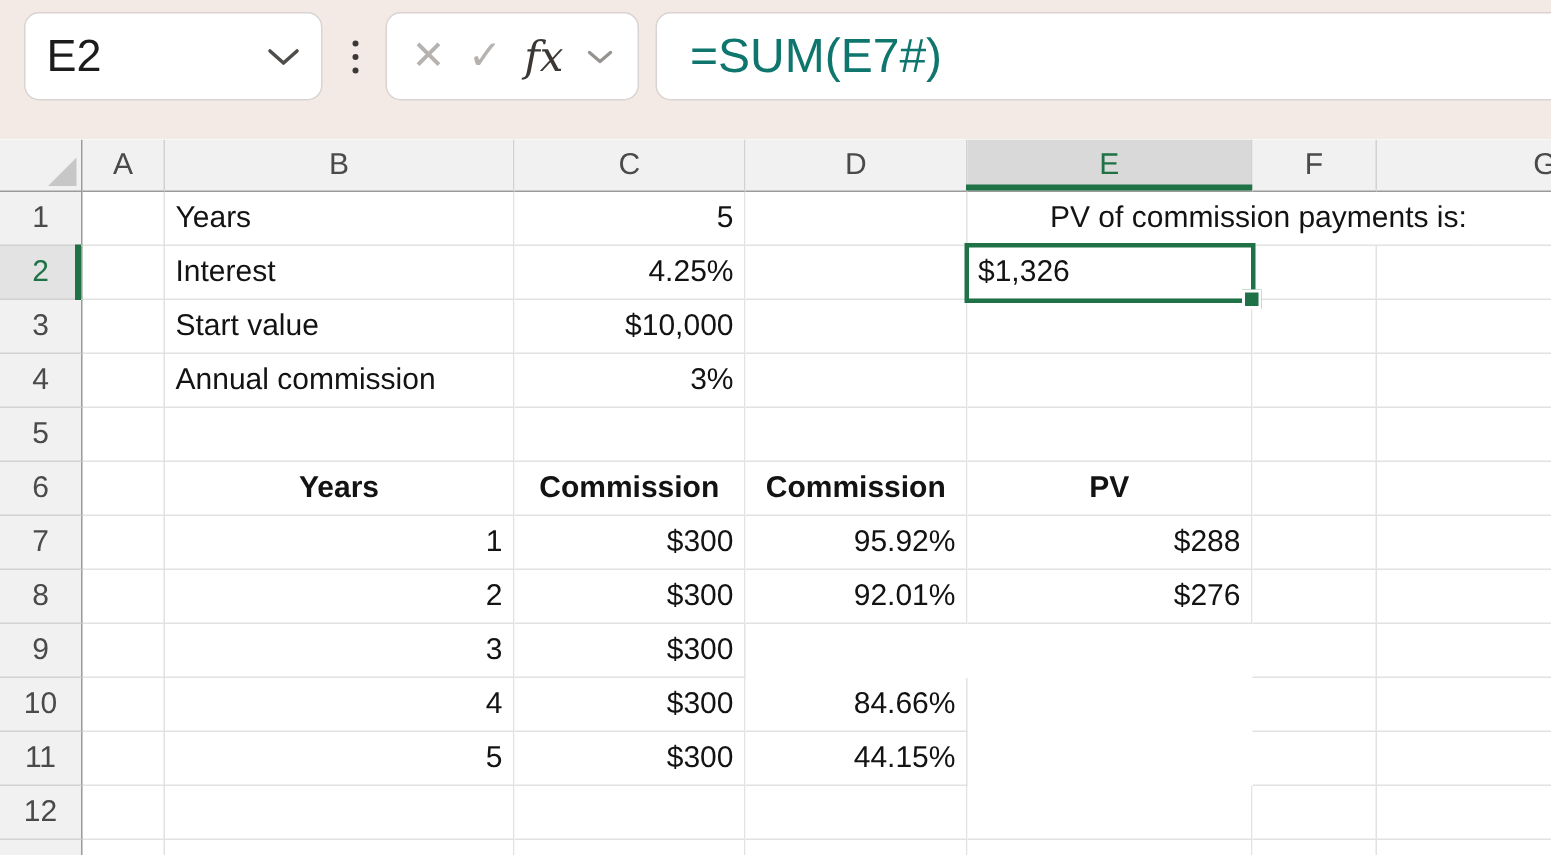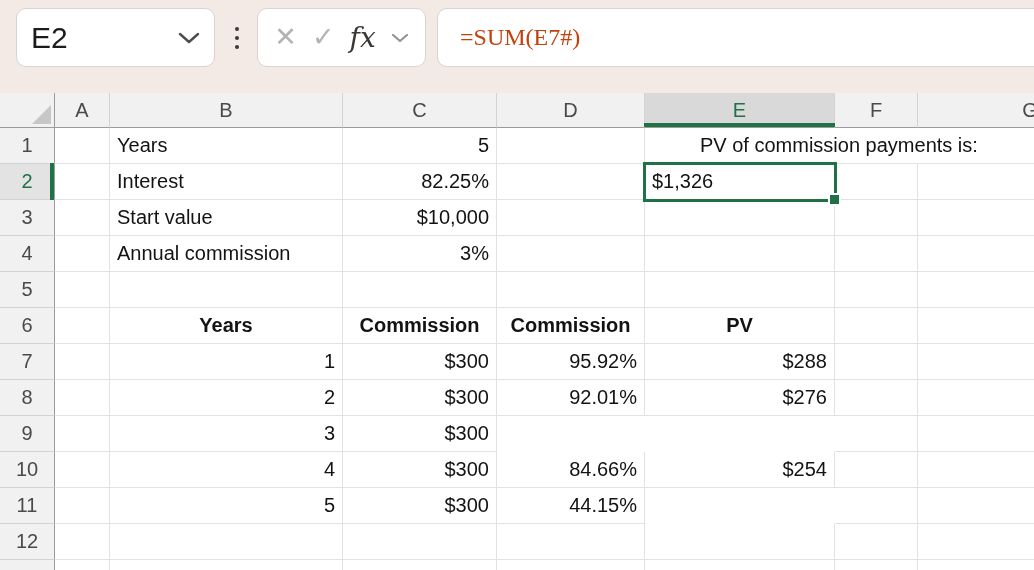--- a/index.html
+++ b/index.html
@@ -19,21 +19,21 @@
   .namebox .val{font-size:30px;color:#1c1c1c;}
   .kebab{
     position:absolute;left:229px;top:8px;width:16px;height:59px;
     display:flex;flex-direction:column;align-items:center;justify-content:center;gap:5px;
   }
   .kebab i{width:4px;height:4px;border-radius:50%;background:#3b3836;}
   .fxbox{left:257px;width:169px;justify-content:center;gap:15px;}
   .glyph-x,.glyph-check{font-size:27px;color:#b5b2b0;line-height:1;}
   .fx{font-family:"DejaVu Serif",serif;font-style:italic;font-size:28px;color:#3a3734;line-height:1;}
   .formulabox{left:437px;width:612px;padding:0 22px;}
-  .formula{font-family:Liberation Serif, serif;font-size:24px;color:#c2410c;white-space:pre;}
+  .formula{font-family:Liberation Sans, sans-serif;font-size:32px;color:#0f766e;white-space:pre;}
   .chev{display:block;}
   
   .grid{position:absolute;left:0;top:93px;width:1034px;height:477px;overflow:hidden;background:#ffffff;}
   .corner{
     position:absolute;left:0;top:0;width:55px;height:35px;box-sizing:border-box;
     background:#f1f1f1;border-right:1px solid #9b9b9b;border-bottom:1px solid #9b9b9b;z-index:2;
   }
   .corner .tri{
     position:absolute;right:3px;bottom:3px;width:0;height:0;
     border-left:19px solid transparent;border-bottom:19px solid #c7c7c7;
@@ -129,21 +129,21 @@
     <div class="row-header" style="top: 467px; height: 36px;"></div>
     <div class="cell" style="left: 55px; top: 35px; width: 55px; height: 36px;"></div>
     <div class="cell" style="left: 110px; top: 35px; width: 233px; height: 36px; text-align: left;">Years</div>
     <div class="cell" style="left: 343px; top: 35px; width: 154px; height: 36px; text-align: right;">5</div>
     <div class="cell" style="left: 497px; top: 35px; width: 148px; height: 36px;"></div>
     <div class="cell spill" style="left: 645px; top: 35px; width: 190px; height: 36px; text-align: left; min-width: 190px; margin-left: 48px;">PV of commission payments is:</div>
     <div class="cell" style="left: 835px; top: 35px; width: 83px; height: 36px;"></div>
     <div class="cell" style="left: 918px; top: 35px; width: 225px; height: 36px;"></div>
     <div class="cell" style="left: 55px; top: 71px; width: 55px; height: 36px;"></div>
     <div class="cell" style="left: 110px; top: 71px; width: 233px; height: 36px; text-align: left;">Interest</div>
-    <div class="cell" style="left: 343px; top: 71px; width: 154px; height: 36px; text-align: right;">82.25%</div>
+    <div class="cell" style="left: 343px; top: 71px; width: 154px; height: 36px; text-align: right;">4.25%</div>
     <div class="cell" style="left: 497px; top: 71px; width: 148px; height: 36px;"></div>
     <div class="cell" style="left: 645px; top: 71px; width: 190px; height: 36px; text-align: left;">$1,326</div>
     <div class="cell" style="left: 835px; top: 71px; width: 83px; height: 36px;"></div>
     <div class="cell" style="left: 918px; top: 71px; width: 225px; height: 36px;"></div>
     <div class="cell" style="left: 55px; top: 107px; width: 55px; height: 36px;"></div>
     <div class="cell" style="left: 110px; top: 107px; width: 233px; height: 36px; text-align: left;">Start value</div>
     <div class="cell" style="left: 343px; top: 107px; width: 154px; height: 36px; text-align: right;">$10,000</div>
     <div class="cell" style="left: 497px; top: 107px; width: 148px; height: 36px;"></div>
     <div class="cell" style="left: 645px; top: 107px; width: 190px; height: 36px;"></div>
     <div class="cell" style="left: 835px; top: 107px; width: 83px; height: 36px;"></div>
@@ -185,21 +185,20 @@
     <div class="cell" style="left: 918px; top: 287px; width: 225px; height: 36px;"></div>
     <div class="cell" style="left: 55px; top: 323px; width: 55px; height: 36px;"></div>
     <div class="cell" style="left: 110px; top: 323px; width: 233px; height: 36px; text-align: right;">3</div>
     <div class="cell" style="left: 343px; top: 323px; width: 154px; height: 36px; text-align: right;">$300</div>
     <div class="cell" style="left: 835px; top: 323px; width: 83px; height: 36px;"></div>
     <div class="cell" style="left: 918px; top: 323px; width: 225px; height: 36px;"></div>
     <div class="cell" style="left: 55px; top: 359px; width: 55px; height: 36px;"></div>
     <div class="cell" style="left: 110px; top: 359px; width: 233px; height: 36px; text-align: right;">4</div>
     <div class="cell" style="left: 343px; top: 359px; width: 154px; height: 36px; text-align: right;">$300</div>
     <div class="cell" style="left: 497px; top: 359px; width: 148px; height: 36px; text-align: right;">84.66%</div>
-    <div class="cell" style="left: 645px; top: 359px; width: 190px; height: 36px; text-align: right;">$254</div>
     <div class="cell" style="left: 835px; top: 359px; width: 83px; height: 36px;"></div>
     <div class="cell" style="left: 918px; top: 359px; width: 225px; height: 36px;"></div>
     <div class="cell" style="left: 55px; top: 395px; width: 55px; height: 36px;"></div>
     <div class="cell" style="left: 110px; top: 395px; width: 233px; height: 36px; text-align: right;">5</div>
     <div class="cell" style="left: 343px; top: 395px; width: 154px; height: 36px; text-align: right;">$300</div>
     <div class="cell" style="left: 497px; top: 395px; width: 148px; height: 36px; text-align: right;">44.15%</div>
     <div class="cell" style="left: 835px; top: 395px; width: 83px; height: 36px;"></div>
     <div class="cell" style="left: 918px; top: 395px; width: 225px; height: 36px;"></div>
     <div class="cell" style="left: 55px; top: 431px; width: 55px; height: 36px;"></div>
     <div class="cell" style="left: 110px; top: 431px; width: 233px; height: 36px;"></div>

